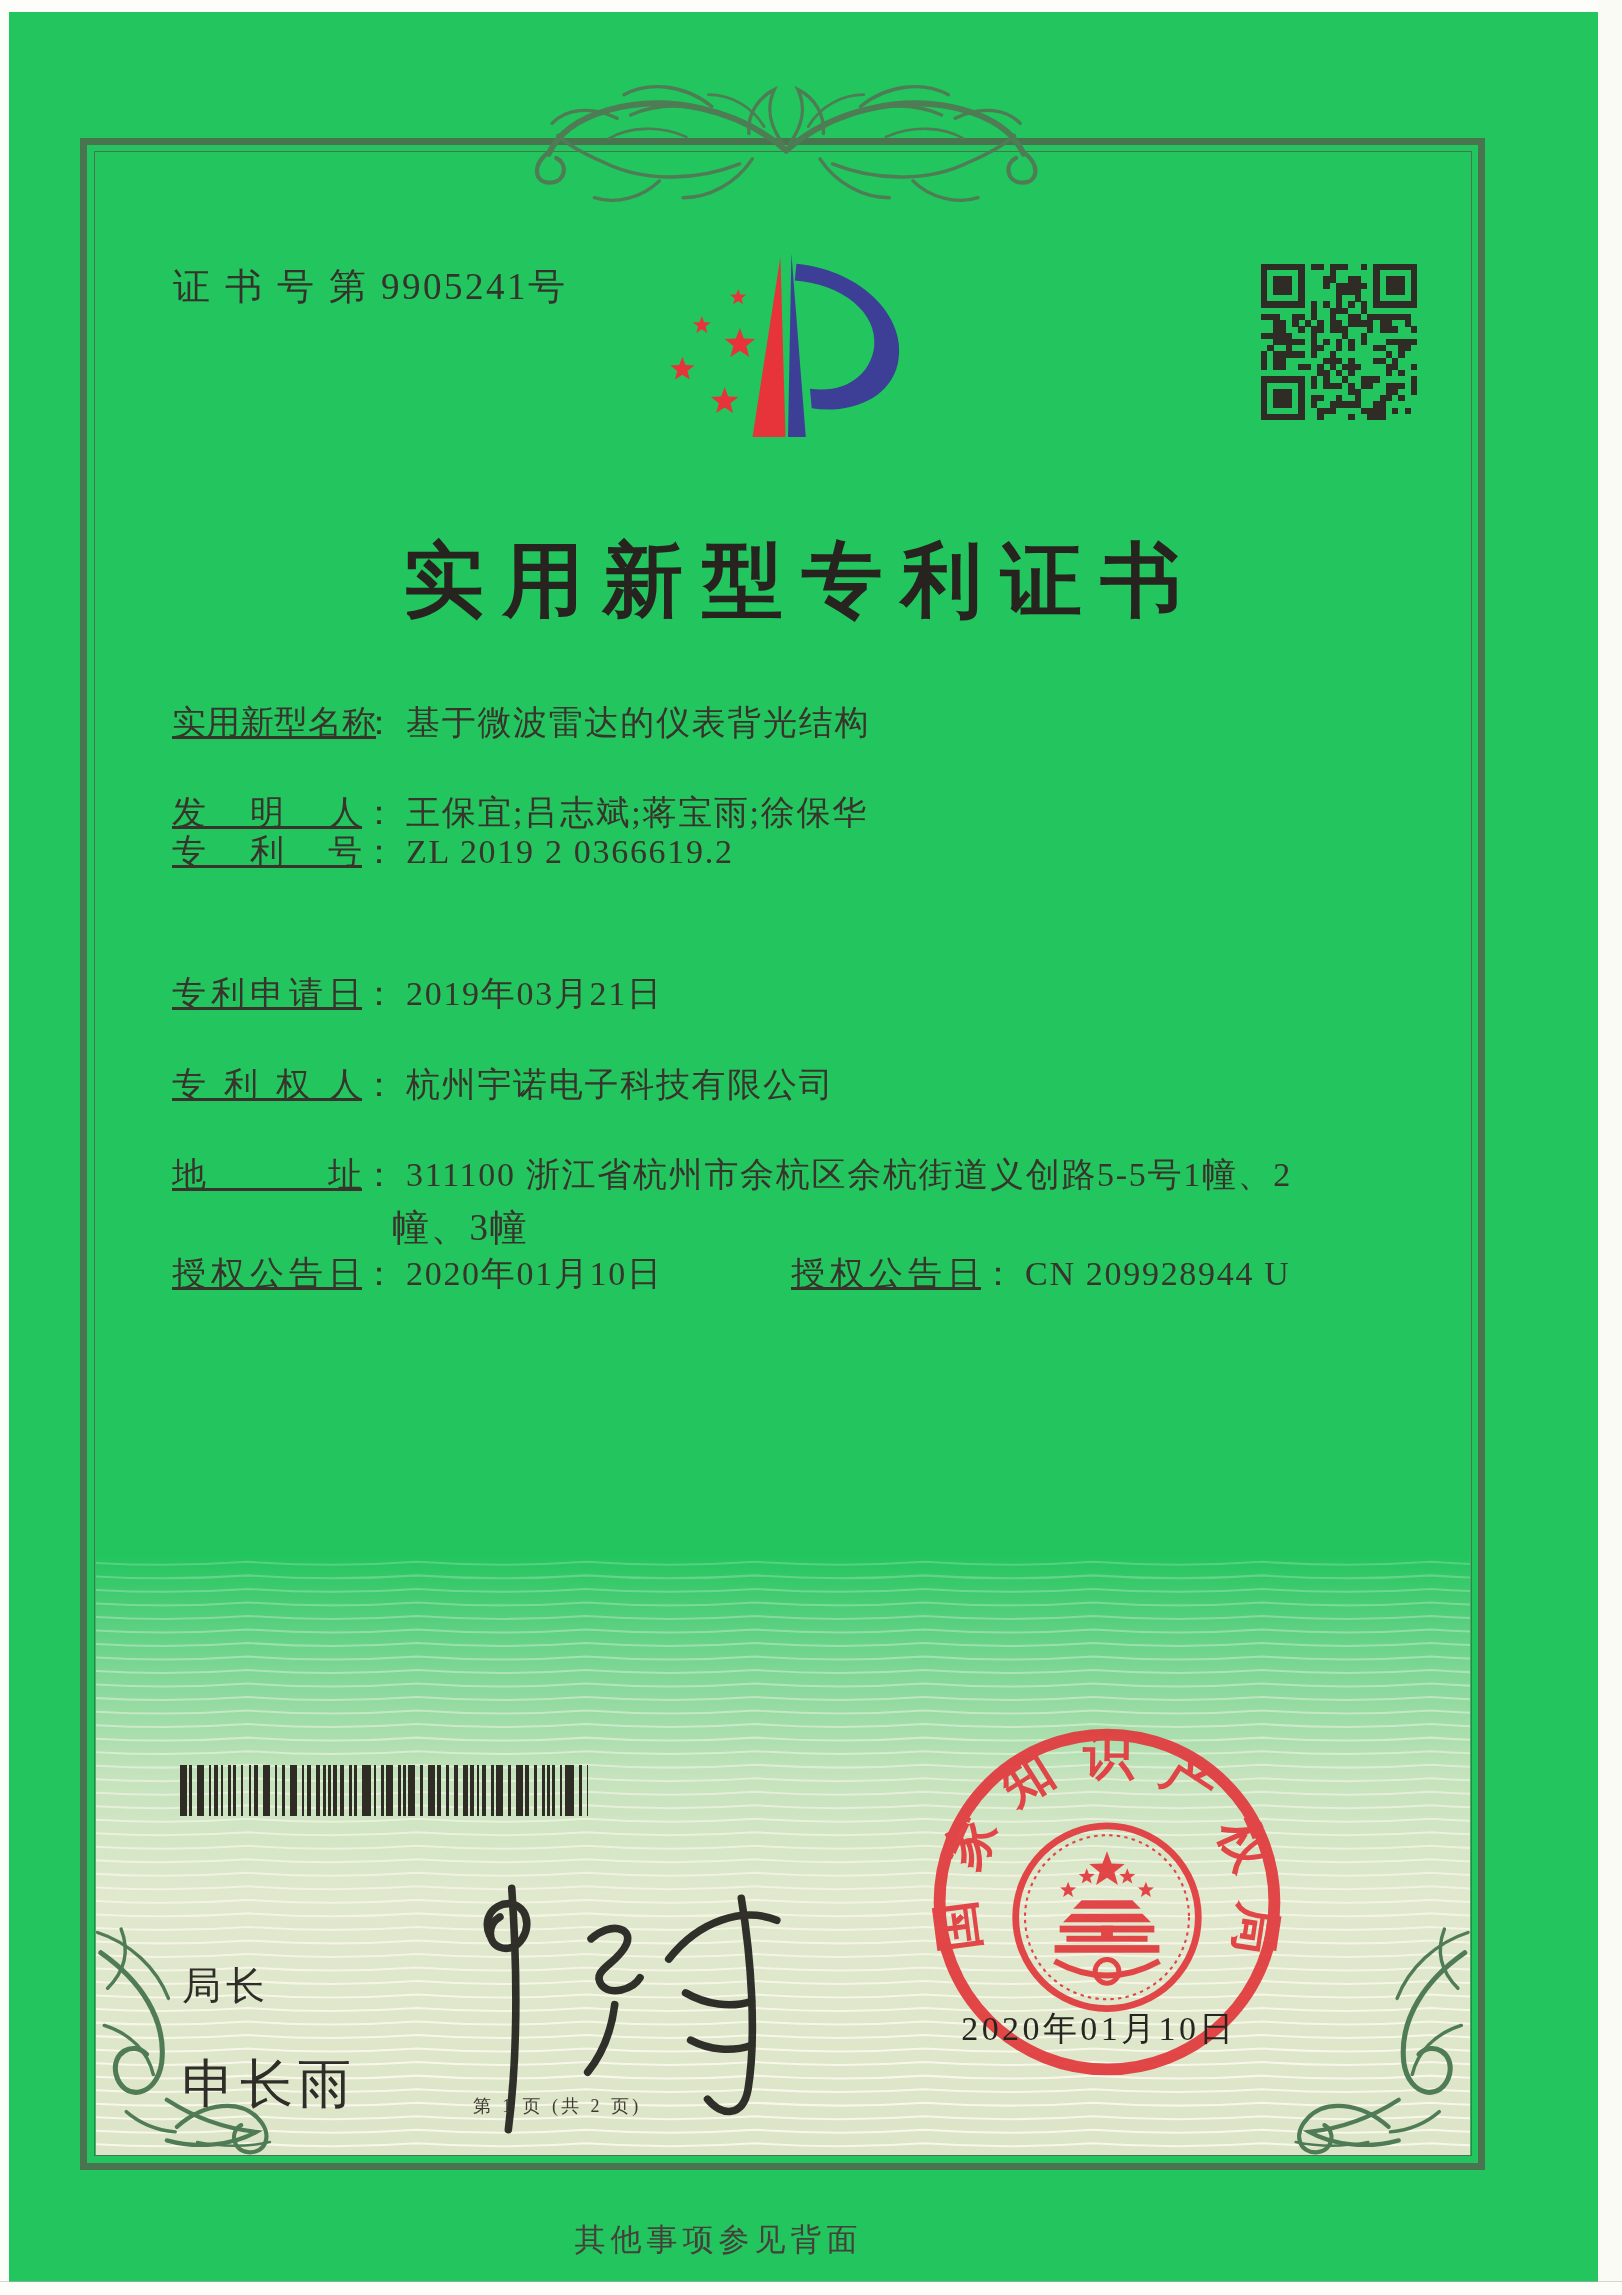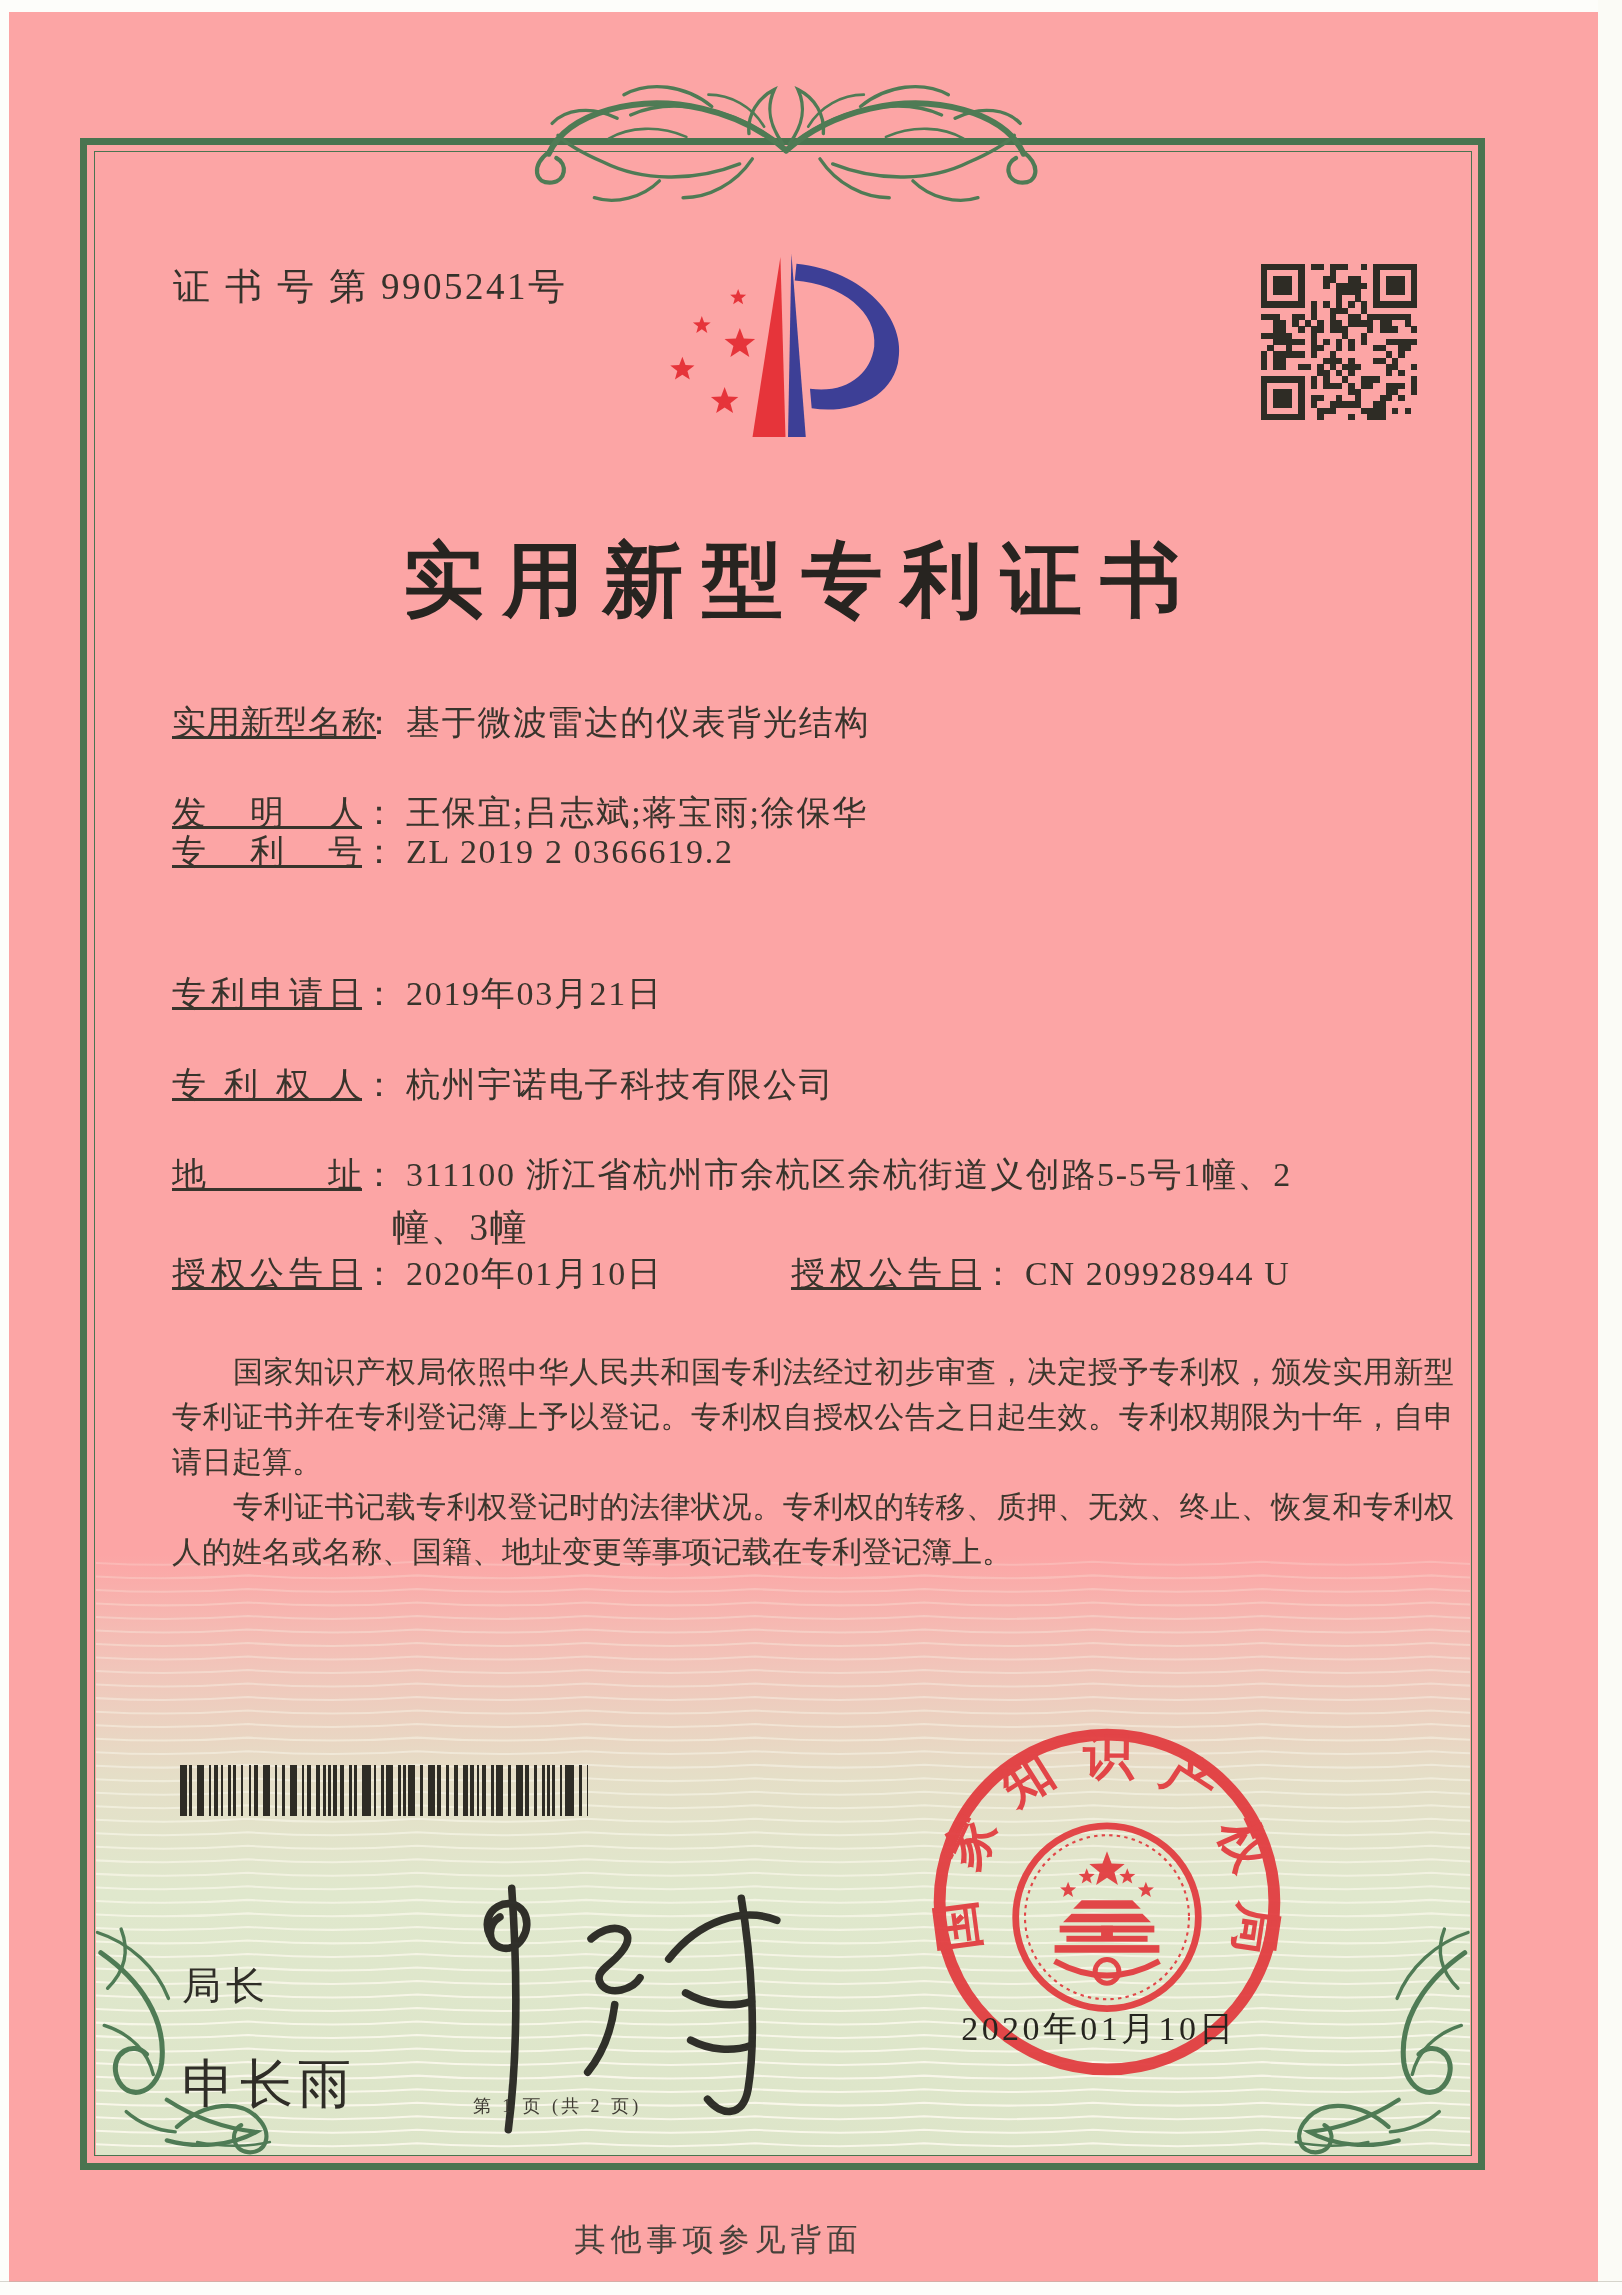--- a/index.html
+++ b/index.html
@@ -1,18 +1,18 @@
 <!DOCTYPE html>
 <html style="font-size:13.5px"><head>
 <meta charset="utf-8">
 <style>
   html,body{margin:0;padding:0;background:#ffffff;}
   .page{
     position:relative;width:1623px;height:2295px;overflow:hidden;
-    background:#fca5a5;
+    background:#22c55e;
     font-family:"Liberation Serif","DejaVu Serif",serif;
     color:#2c2a24;
   }
   
   .scan-edge{position:absolute;background:#fdfdfa;}
   .scan-edge.top{left:0;top:0;width:1623px;height:12px;}
   .scan-edge.left{left:0;top:0;width:8.5px;height:2295px;}
   .scan-edge.right{right:0;top:0;width:25px;height:2295px;background:#fbfbf6;}
   .scan-edge.bottom{left:0;bottom:0;width:1623px;height:13.5px;}
   .scan-line{position:absolute;left:0;top:2281px;width:1623px;height:2.5px;background:#b8b5aa;opacity:.55;}
@@ -506,24 +506,20 @@
     <span class="lbl">地址</span><span class="cln">：</span><span class="val">311100 浙江省杭州市余杭区余杭街道义创路5-5号1幢、2</span>
   </div>
   <div class="addr2" style="top:1203px;">幢、3幢</div>
   <div class="row" style="top:1251px;">
     <span class="lbl">授权公告日</span><span class="cln">：</span><span class="val">2020年01月10日</span>
     <span class="second-pair">
       <span class="lbl">授权公告日</span><span class="cln">：</span><span class="val">CN 209928944 U</span>
     </span>
   </div>
 
-  <div class="paras">
-    <p>国家知识产权局依照中华人民共和国专利法经过初步审查，决定授予专利权，颁发实用新型专利证书并在专利登记簿上予以登记。专利权自授权公告之日起生效。专利权期限为十年，自申请日起算。</p>
-    <p>专利证书记载专利权登记时的法律状况。专利权的转移、质押、无效、终止、恢复和专利权人的姓名或名称、国籍、地址变更等事项记载在专利登记簿上。</p>
-  </div>
 
   <svg class="barcode" width="412" height="51" viewBox="0 0 487 60" shape-rendering="crispEdges">
       <g id="bc-g" fill="#2e2c25">
         <rect x="0" y="0" width="8" height="60"></rect>
         <rect x="11" y="0" width="3" height="60"></rect>
         <rect x="20" y="0" width="8" height="60"></rect>
         <rect x="34" y="0" width="3" height="60"></rect>
         <rect x="40" y="0" width="5" height="60"></rect>
         <rect x="48" y="0" width="3" height="60"></rect>
         <rect x="57" y="0" width="3" height="60"></rect>

